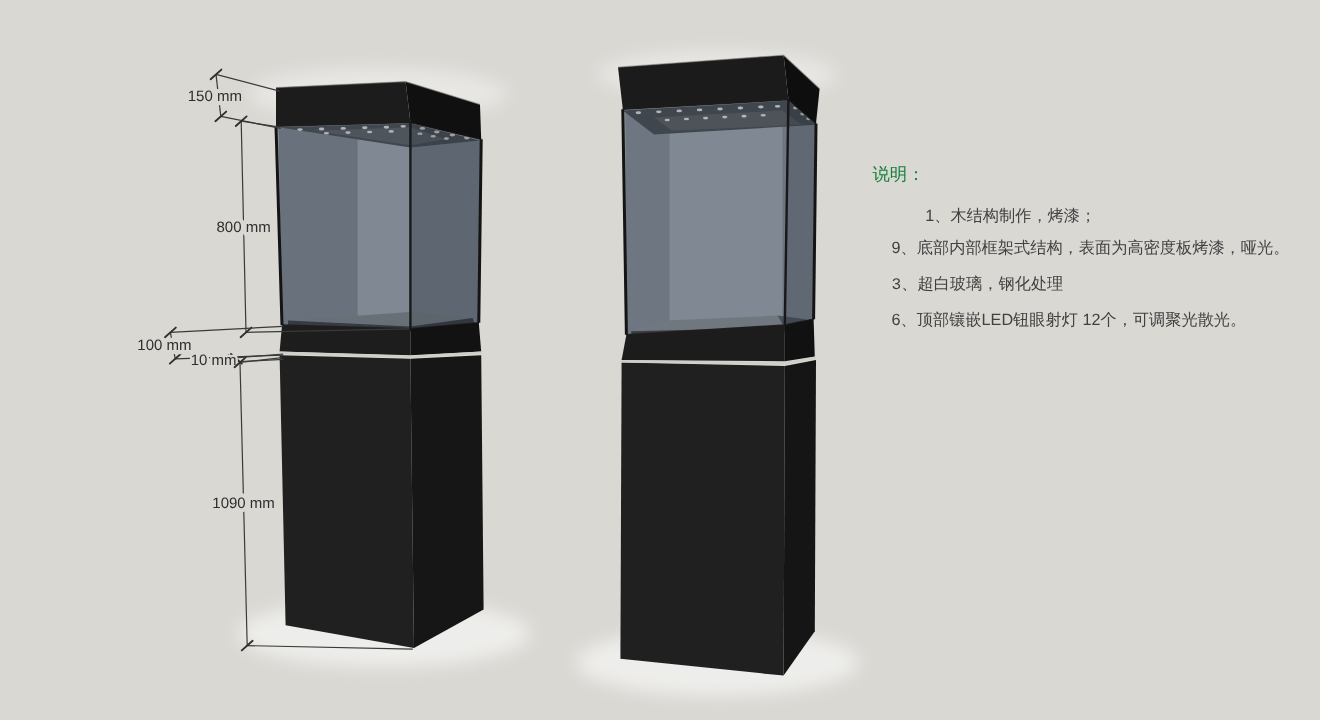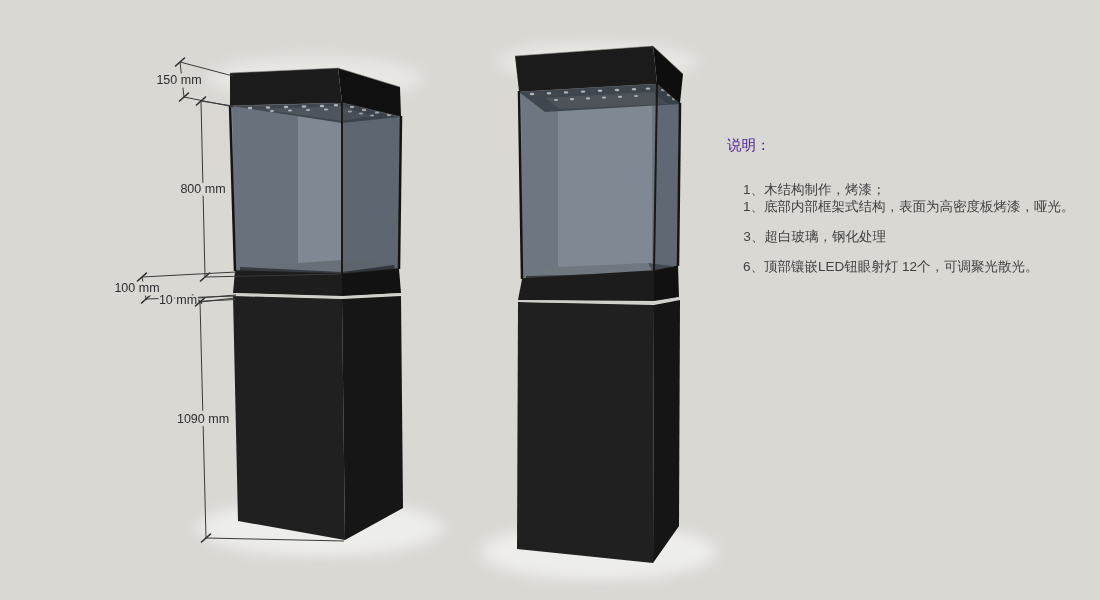--- a/index.html
+++ b/index.html
@@ -11,23 +11,23 @@
     fill:#2e2e2e;
     paint-order:stroke;
     stroke:#d9d8d3;
     stroke-width:7px;
     stroke-linejoin:round;
     text-anchor:middle;
   }
   .dim-line{stroke:#3a3a3a;stroke-width:1;fill:none;}
   .dim-tick{stroke:#2f2f2f;stroke-width:1.6;stroke-linecap:round;}
   .notes{position:absolute;left:727px;top:136px;width:372px;color:#414141;}
-  .notes-title{position:absolute;left:0;top:0;font-size:14.5px;color:#4c1d95;}
+  .notes-title{position:absolute;left:0;top:0;font-size:14.5px;color:#15803d;}
   .note-item{position:absolute;left:16px;white-space:nowrap;font-size:13.5px;}
-  .note-item.n1{top:45px;}
+  .note-item.n1{top:35px;margin-left:28px;}
   .note-item.n2{top:62px;}
   .note-item.n3{top:92px;font-family:Liberation Mono, monospace;}
   .note-item.n4{top:122px;}
 </style>
 </head>
 <body style="background: rgb(217, 216, 211);">
 
 <div class="stage">
 
 <svg class="scene-svg" width="1100" height="600" viewBox="0 0 1100 600">
@@ -197,18 +197,18 @@
       <line class="dim-tick" x1="195.5" y1="306" x2="204.5" y2="298"></line>
       <line class="dim-tick" x1="201.5" y1="542" x2="210.5" y2="534"></line>
       <text class="dim-text" x="203" y="423">1090 mm</text>
     </g>
   </g>
 </svg>
 
   <div class="notes">
     <div class="notes-title">说明：</div>
     <div class="note-item n1">1、木结构制作，烤漆；</div>
-    <div class="note-item n2">1、底部内部框架式结构，表面为高密度板烤漆，哑光。</div>
+    <div class="note-item n2">9、底部内部框架式结构，表面为高密度板烤漆，哑光。</div>
     <div class="note-item n3">3、超白玻璃，钢化处理</div>
     <div class="note-item n4">6、顶部镶嵌LED钮眼射灯 12个，可调聚光散光。</div>
   </div>
 
 </div>
 
 </body></html>

